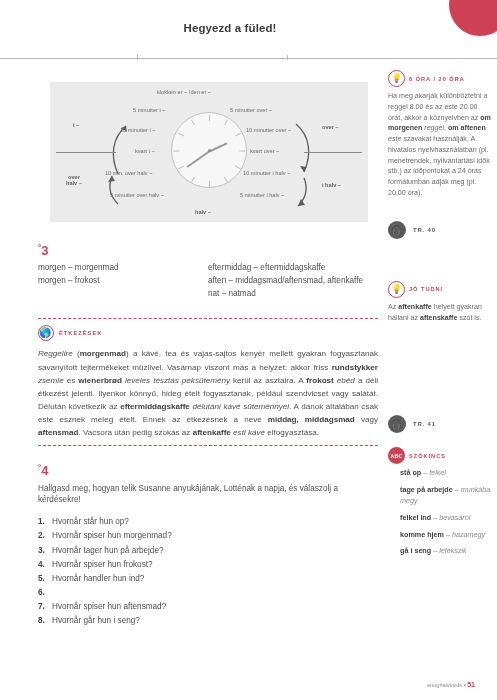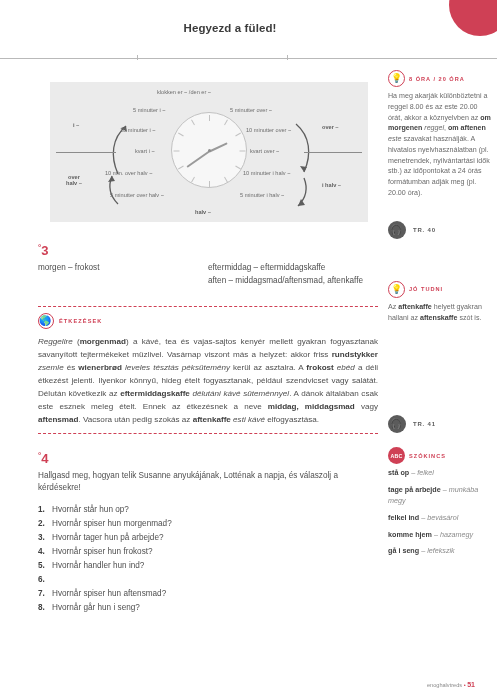--- a/index.html
+++ b/index.html
@@ -131,21 +131,21 @@
 
   .audio-row { display: flex; align-items: center; gap: 7px; margin: 10px 0; }
   .headphone-icon {
     width: 18px; height: 18px; border-radius: 50%;
     background: #5b5b5b; color: #fff;
     display: flex; align-items: center; justify-content: center;
     font-size: 10px; line-height: 1;
   }
   .audio-lbl { font-size: 6px; font-weight: bold; letter-spacing: .8px; color: #5b5b5b; }
 
-  .vocab { font-size: 7.2px; line-height: 1.5; color: #3f3f3f; }
+  .vocab { font-size: 7.2px; line-height: 1.5; color: #3f3f3f; margin-left: 12px; }
   .vocab .vrow { margin-bottom: 6px; }
   .vocab .term { font-weight: bold; }
   .vocab .gloss { font-style: italic; color: #8b8b8b; font-weight: normal; }
 
   
   .footer {
     position: absolute; right: 22px; bottom: 12px;
     font-size: 5.6px; color: #8b8b8b;
   }
   .footer .pg { color: #cf4055; font-weight: bold; font-size: 7px; }
@@ -214,25 +214,27 @@
         <div class="hand-h"></div>
         <div class="hand-m"></div>
         <div class="hand-pin"></div>
       </div>
     </div>
 
     <div class="sec" style="margin-top:22px;">
       <div class="sec-num"><span class="deg">°</span><span>3</span></div>
       <div class="pairs">
         <div class="col">
+          <div>morgen – morgenmad</div>
           <div>morgen – frokost</div>
         </div>
         <div class="col">
           <div>eftermiddag – eftermiddagskaffe</div>
           <div>aften – middagsmad/aftensmad, aftenkaffe</div>
+          <div>nat – natmad</div>
         </div>
       </div>
     </div>
 
     <div class="culture">
       <div class="culture-head">
         <div class="globe-icon">🌎</div>
         <span class="lbl">ÉTKEZÉSEK</span>
       </div>
       <div class="culture-body"><em>Reggelire</em> (<b>morgenmad</b>) a kávé, tea és vajas-sajtos kenyér mellett gyakran fogyasztanak savanyított tejtermékeket müzlivel. Vasárnap viszont más a helyzet: akkor friss <b>rundstykker</b> <em>zsemle</em> és <b>wienerbrød</b> <em>leveles tésztás péksütemény</em> kerül az asztalra. A <b>frokost</b> <em>ebéd</em> a déli étkezést jelenti. Ilyenkor könnyű, hideg ételt fogyasztanak, például szendvicset vagy salátát. Délután következik az <b>eftermiddagskaffe</b> <em>délutáni kávé süteménnyel</em>. A dánok általában csak este esznek meleg ételt. Ennek az étkezésnek a neve <b>middag, middagsmad</b> vagy <b>aftensmad</b>. Vacsora után pedig szokás az <b>aftenkaffe</b> <em>esti kávé</em> elfogyasztása.</div>

